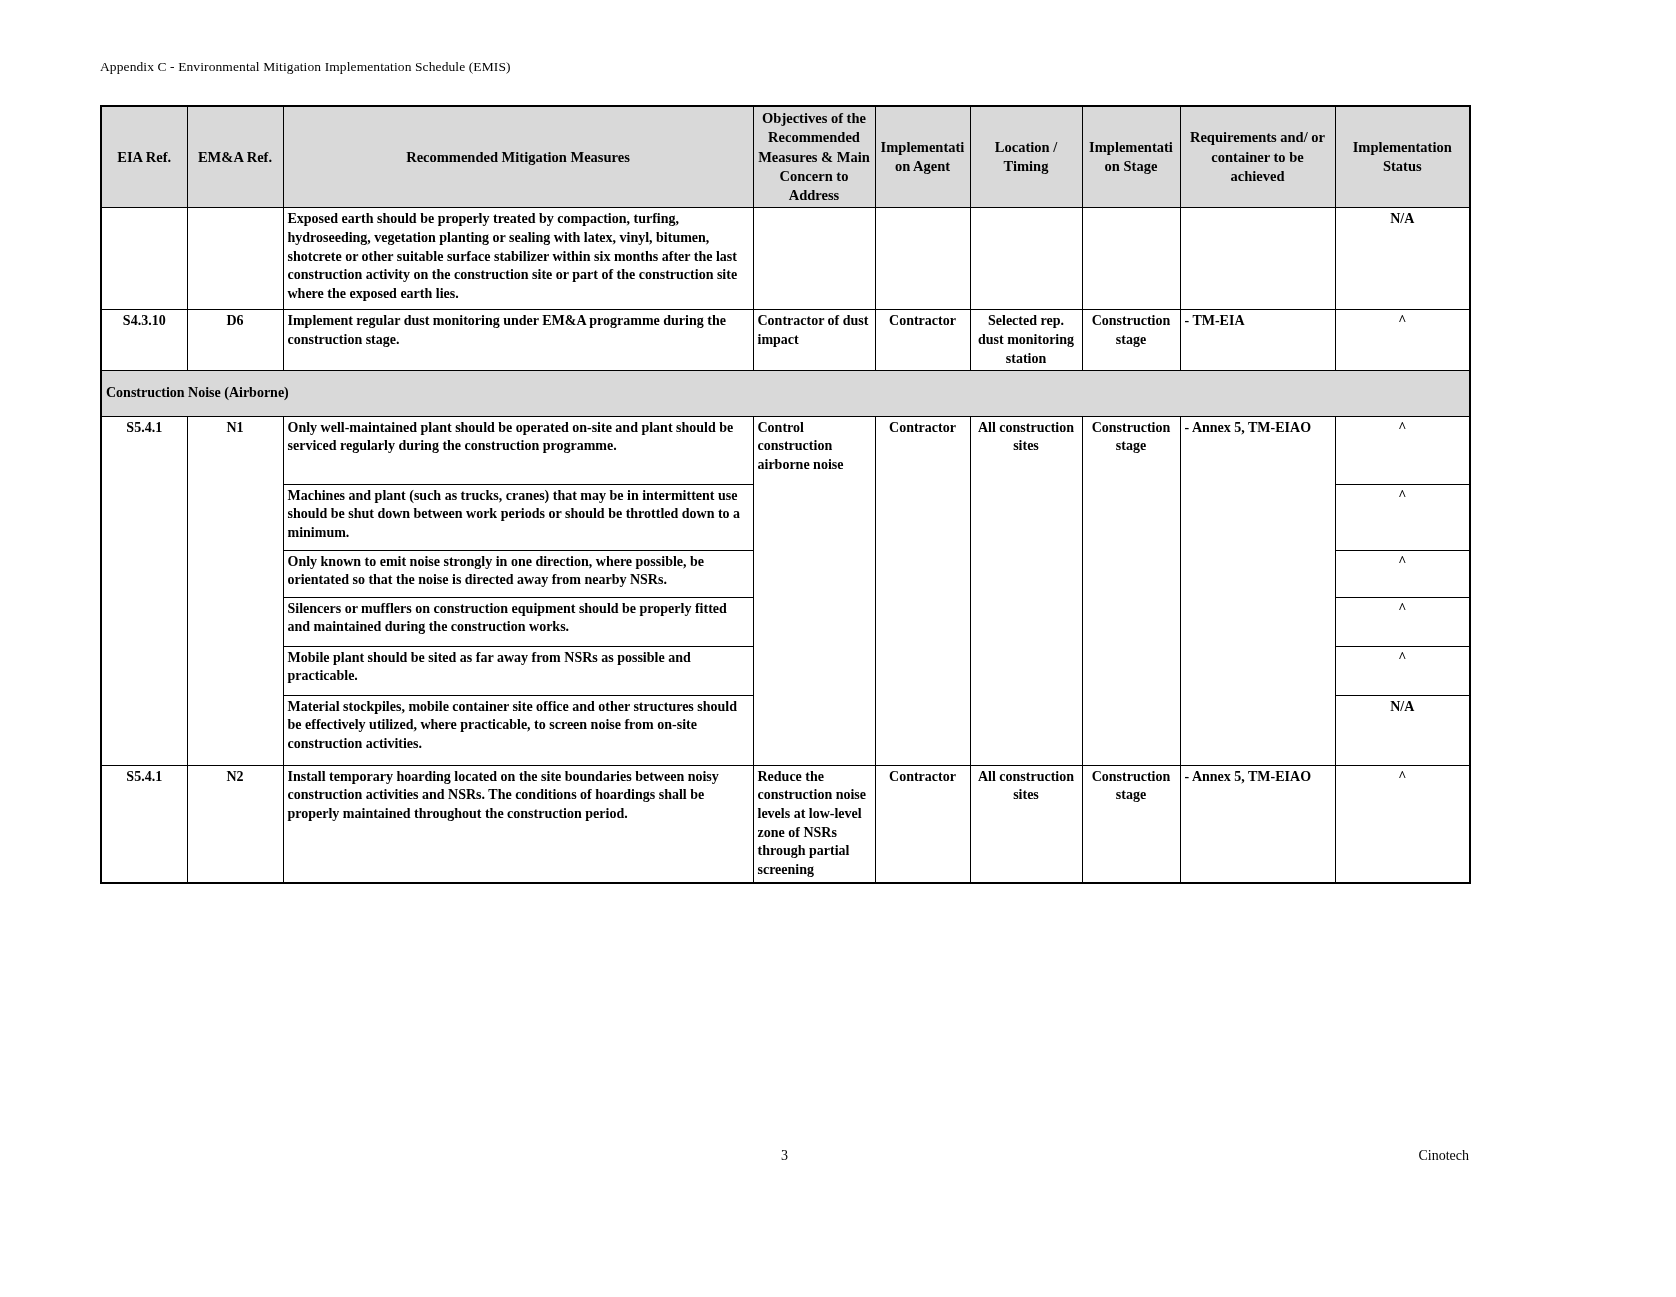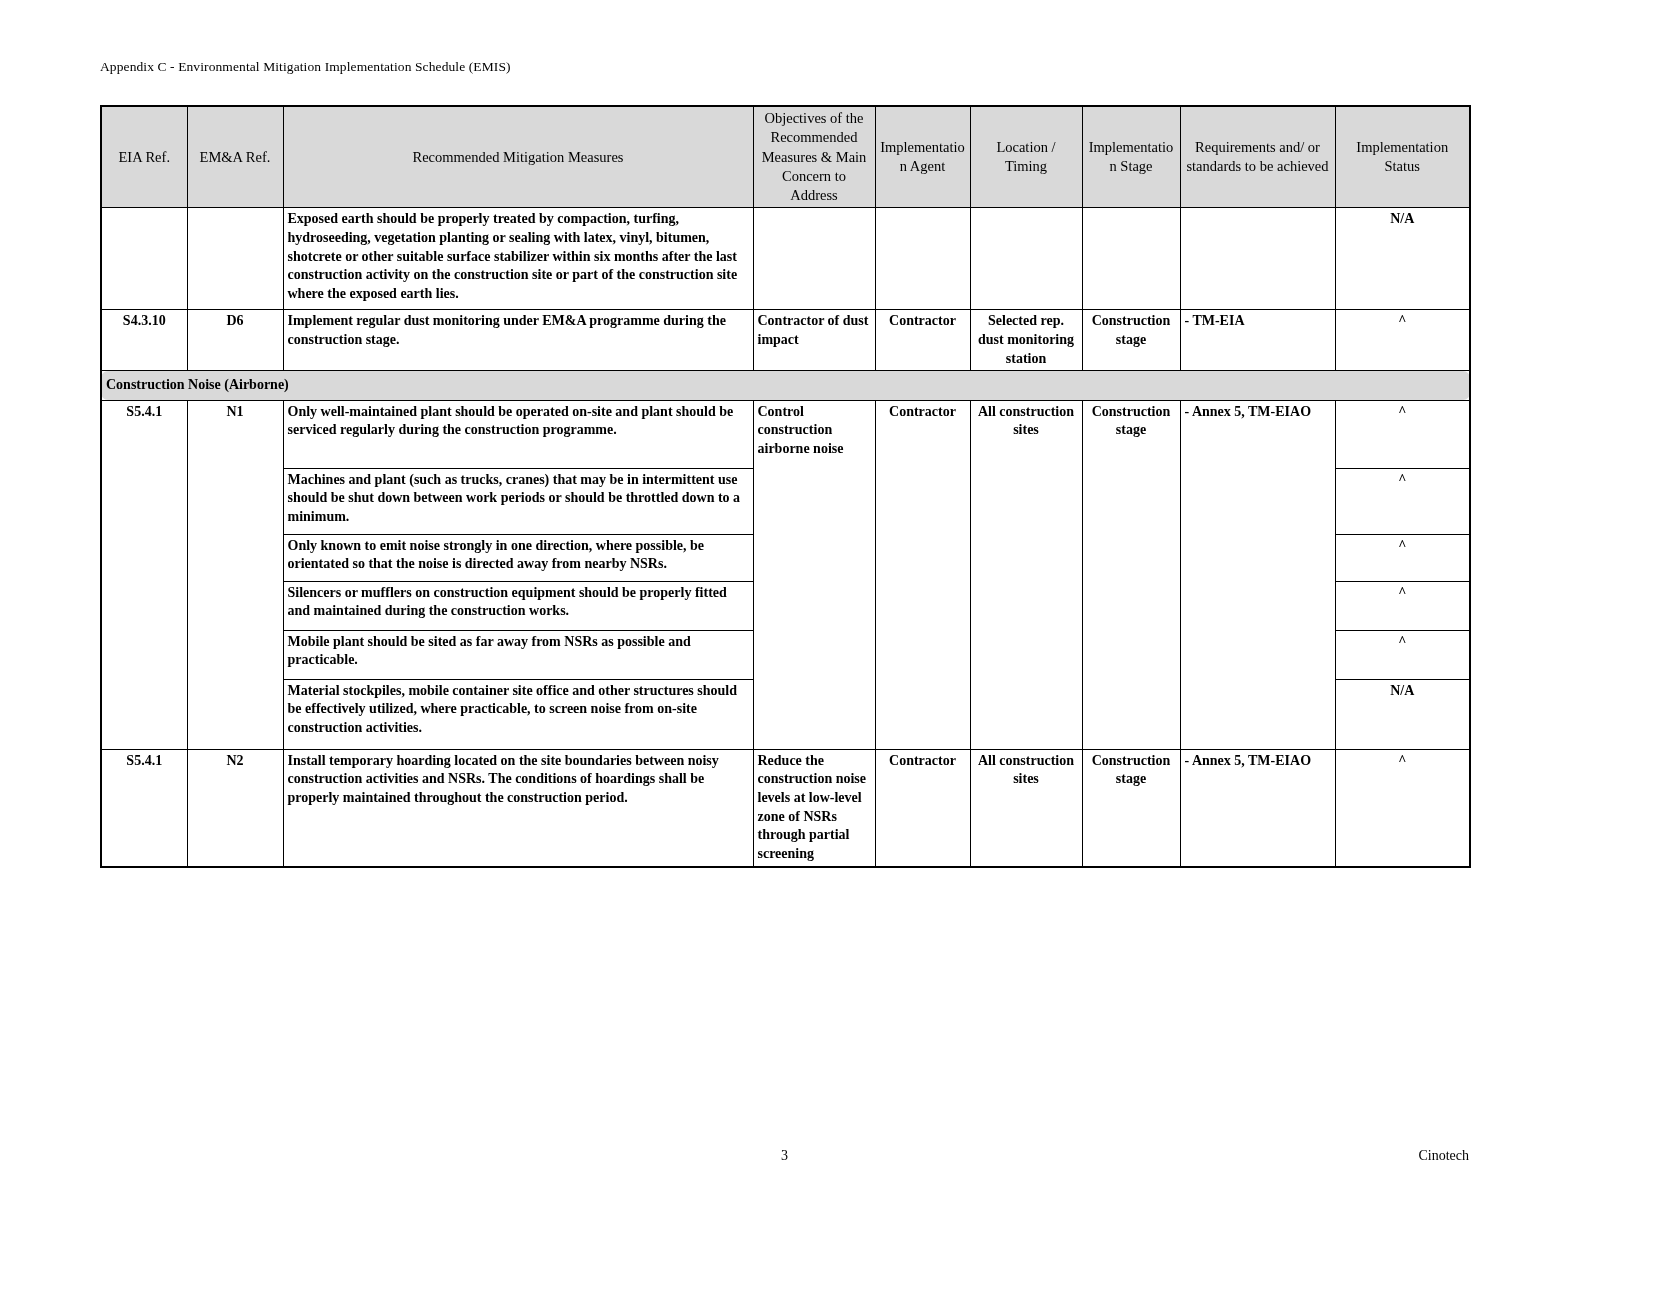--- a/index.html
+++ b/index.html
@@ -32,35 +32,34 @@
     font-size: 14px;
     line-height: 1.33;
     padding: 2px 4px;
     vertical-align: top;
     overflow-wrap: break-word;
     word-wrap: break-word;
     font-weight: bold;
   }
   table.emis th {
     background: var(--header-bg, #d9d9d9);
-    font-weight: normal;
+    font-weight: bold;
     font-size: 14.5px;
     text-align: center;
     vertical-align: middle;
     height: 95px;
   }
   td.c   { text-align: center; }
   td.l   { text-align: left; }
   tr.section-row td {
     background: var(--header-bg, #d9d9d9);
     font-weight: bold;
     text-align: left;
     height: 20px;
-    padding: 5px 4px;
-    border-radius: 7px;
+    padding: 13px 4px;
   }
   .footer-line {
     position: absolute;
     top: 1148px; left: 100px;
     width: 1369px;
     font-size: 14px;
   }
   .footer-line .page-num {
     display: block;
     text-align: center;
@@ -92,21 +91,21 @@
       </colgroup>
       <thead>
         <tr>
           <th>EIA Ref.</th>
           <th>EM&amp;A Ref.</th>
           <th>Recommended Mitigation Measures</th>
           <th>Objectives of the Recommended Measures &amp; Main Concern to Address</th>
           <th>Implementation Agent</th>
           <th>Location / Timing</th>
           <th>Implementation Stage</th>
-          <th>Requirements and/ or standards to be achieved</th>
+          <th>Requirements and/ or container to be achieved</th>
           <th>Implementation Status</th>
         </tr>
       </thead>
       <tbody>
 
         <tr>
           <td class="c"></td>
           <td class="c"></td>
           <td class="l" style="height:102px">Exposed earth should be properly treated by compaction, turfing, hydroseeding, vegetation planting or sealing with latex, vinyl, bitumen, shotcrete or other suitable surface stabilizer within six months after the last construction activity on the construction site or part of the construction site where the exposed earth lies.</td>
           <td class="l"></td>

